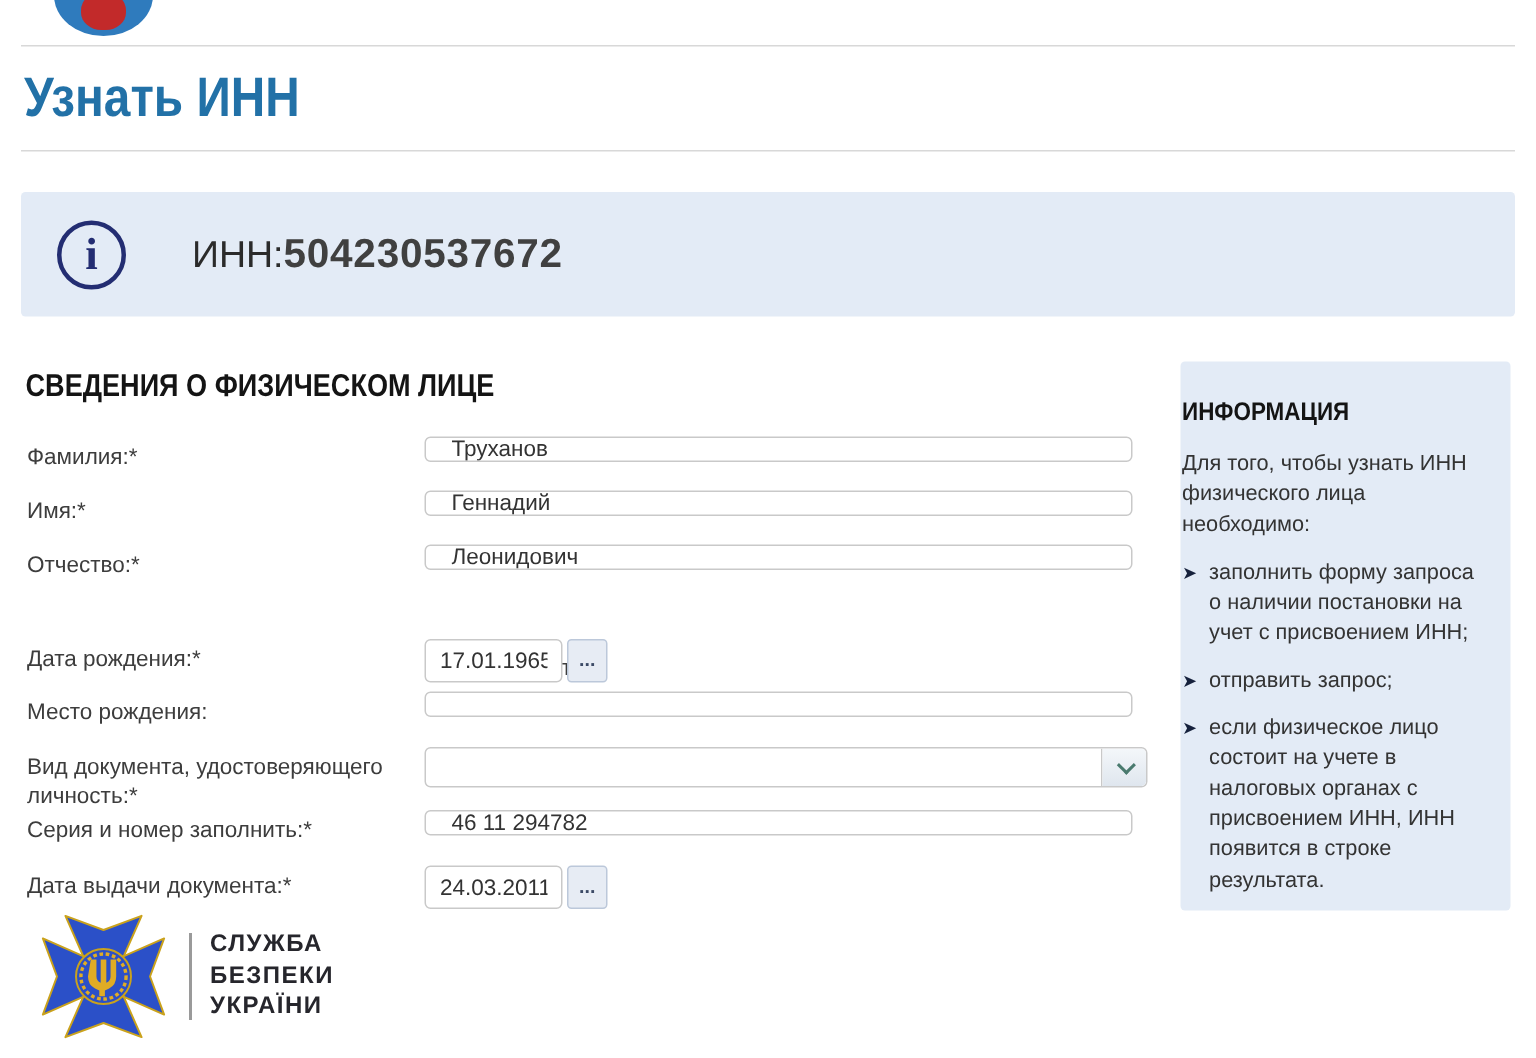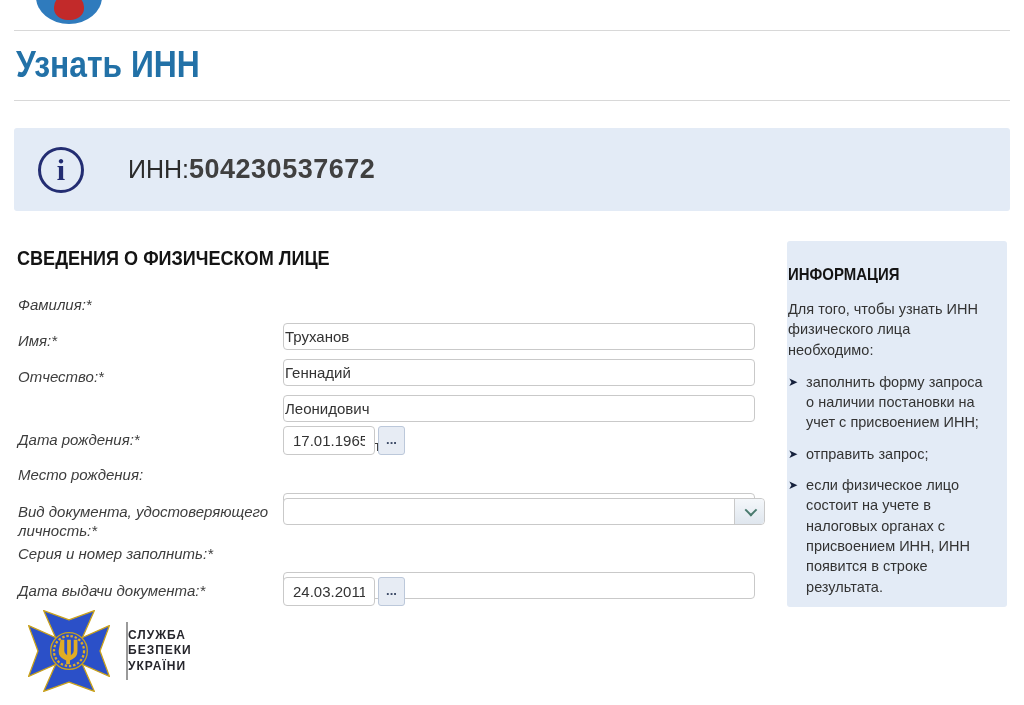--- a/index.html
+++ b/index.html
@@ -21,42 +21,42 @@
   
   .inn-banner { position:absolute; left:14px; top:128px; width:996px; height:83px; background:#e3ebf6; border-radius:3px; display:flex; align-items:center; }
   .info-circle { width:46px; height:46px; border:3px solid #232d72; border-radius:50%; margin-left:24px; display:flex; align-items:center; justify-content:center; font-weight:bold; font-size:30px; color:#232d72; font-family:"Liberation Serif", serif; }
   .inn-text { margin-left:44px; font-size:25px; color:#2b2b2b; display:flex; align-items:baseline; }
   .inn-text b { font-size:27px; color:#404040; letter-spacing:0.5px; }
 
   .section-title { position:absolute; left:17px; top:246px; font-size:21px; font-weight:bold; color:#141414; transform:scaleX(0.86); transform-origin:left center; white-space:nowrap; }
 
   
   .frow { position:absolute; left:18px; width:760px; }
-  .frow .lbl { position:absolute; left:0; top:5px; width:255px; font-size:15px; color:#3d3d3d; line-height:1.25;font-style:italic; }
+  .frow .lbl { position:absolute; left:0; top:5px; width:255px; font-size:15px; color:#3d3d3d; line-height:1.25; }
   .frow .ctrl { position:absolute; left:265px; top:0; }
-  .txt { width:472px; height:27px; border:1px solid #c9c9c9; border-radius:4px; font-size:15px; color:#333; padding:0 1px; font-family:"Liberation Sans", sans-serif; background:#fff;margin-top:32px; }
+  .txt { width:472px; height:17px; border:1px solid #c9c9c9; border-radius:4px; font-size:15px; color:#333; padding:0 17px; font-family:"Liberation Sans", sans-serif; background:#fff; }
   .txt-date { width:92px; height:29px; border:1px solid #c9c9c9; border-radius:4px; font-size:15px; color:#333; padding:0 9px; font-family:"Liberation Sans", sans-serif; background:#fff; }
   .dots-btn { display:inline-block; vertical-align:top; margin-left:3px; width:27px; height:29px; background:#e7ecf4; border:1px solid #bcc8da; border-radius:3px; font-size:13px; font-weight:bold; color:#3c4a66; line-height:25px; text-align:center; cursor:pointer; }
   .chk-row { display:flex; align-items:center; gap:8px; font-size:15px; color:#3d3d3d;margin-top:38px; }
   .chk { width:15px; height:15px; }
   .select-box { position:relative; width:482px; height:27px; border:1px solid #c9c9c9; border-radius:4px; background:#fff; font-size:15px; color:#333; line-height:25px; padding:0 38px 0 9px; cursor:pointer; white-space:nowrap; overflow:hidden; }
   .select-btn { position:absolute; right:0; top:0; width:30px; height:25px; background:linear-gradient(#f4f7fa,#dfe6ee); border-left:1px solid #c9c9c9; border-radius:0 3px 3px 0; display:flex; align-items:center; justify-content:center; }
   .chev { width:9px; height:9px; border-right:2px solid #4a7a6e; border-bottom:2px solid #4a7a6e; transform:rotate(45deg) translateY(-2px); }
 
   
   .info-panel { position:absolute; left:787px; top:241px; width:220px; height:366px; background:#e3ebf6; border-radius:3px; padding:24px 16px 16px 1px; }
   .info-title { font-size:17px; font-weight:bold; color:#141414; transform:scaleX(0.88); transform-origin:left center; white-space:nowrap; margin-bottom:14px; }
   .info-intro { font-size:14.5px; color:#333; line-height:1.4; margin-bottom:12px; }
   .bullet { display:flex; gap:8px; font-size:14.5px; color:#333; line-height:1.4; margin-bottom:11px; }
   .bullet .mk { color:#16213c; font-size:12px; line-height:20px; flex:0 0 auto; }
 
   
   .sbu { position:absolute; left:22px; top:604px; display:flex; align-items:center; }
   .sbu-divider { width:2px; height:58px; background:#9a9a9a; margin-left:10px; }
-  .sbu-text { font-size:12px; font-weight:bold; color:#26262c; letter-spacing:1px; line-height:1.3; }
+  .sbu-text { margin-left:12px; font-size:16px; font-weight:bold; color:#26262c; letter-spacing:1px; line-height:1.3; }
 </style>
 </head>
 <body>
 
 <div class="page">
 
   <div class="top-emblem">
     <div class="blue-blob"></div>
       <div class="red-blob"></div>
   </div>

